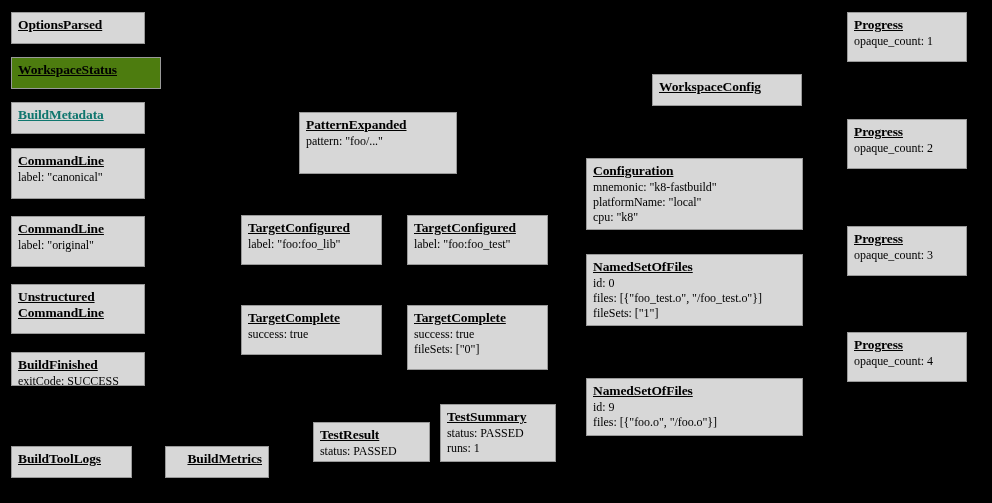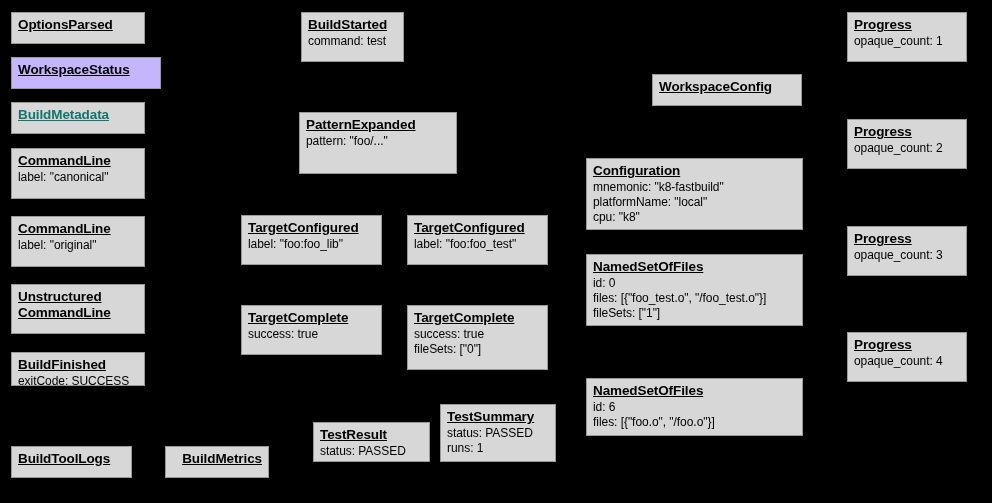--- a/index.html
+++ b/index.html
@@ -40,25 +40,25 @@
     margin-top: 1px;
     letter-spacing: -0.05px;
   }
   .node-props:empty {
     display: none;
   }
 </style>
 </head>
 <body>
 
-<div id="canvas" style="width: 992px; height: 503px; background: rgb(0, 0, 0);">
+<div id="canvas" style="width: 992px; height: 503px; background: rgb(0, 0, 0); font-family: Liberation Serif, serif;">
     <div class="node" style="left: 11px; top: 12px; width: 134px; height: 32px; background: rgb(215, 215, 215); border-color: rgb(154, 154, 154); color: rgb(0, 0, 0);">
       <div class="node-title">OptionsParsed</div>
     </div>
-    <div class="node" style="left: 11px; top: 57px; width: 150px; height: 32px; background: #c4b5fd; border-color: rgb(154, 154, 154); color: rgb(0, 0, 0);">
+    <div class="node" style="left: 11px; top: 57px; width: 150px; height: 32px; background: #4d7c0f; border-color: rgb(154, 154, 154); color: rgb(0, 0, 0);">
       <div class="node-title">WorkspaceStatus</div>
     </div>
     <div class="node" style="left: 11px; top: 102px; width: 134px; height: 32px; background: rgb(215, 215, 215); border-color: rgb(154, 154, 154); color: #0f766e;">
       <div class="node-title">BuildMetadata</div>
     </div>
     <div class="node" style="left: 11px; top: 148px; width: 134px; height: 51px; background: rgb(215, 215, 215); border-color: rgb(154, 154, 154); color: rgb(0, 0, 0);">
       <div class="node-title">CommandLine</div>
       <div class="node-props">label: "canonical"</div>
     </div>
     <div class="node" style="left: 11px; top: 216px; width: 134px; height: 51px; background: rgb(215, 215, 215); border-color: rgb(154, 154, 154); color: rgb(0, 0, 0);">
@@ -71,24 +71,20 @@
     </div>
     <div class="node" style="left: 11px; top: 352px; width: 134px; height: 34px; background: rgb(215, 215, 215); border-color: rgb(154, 154, 154); color: rgb(0, 0, 0);">
       <div class="node-title">BuildFinished</div>
       <div class="node-props">exitCode: SUCCESS</div>
     </div>
     <div class="node" style="left: 11px; top: 446px; width: 121px; height: 32px; background: rgb(215, 215, 215); border-color: rgb(154, 154, 154); color: rgb(0, 0, 0);">
       <div class="node-title">BuildToolLogs</div>
     </div>
     <div class="node" style="left: 165px; top: 446px; width: 104px; height: 32px; background: rgb(215, 215, 215); border-color: rgb(154, 154, 154); color: rgb(0, 0, 0); text-align: right;">
       <div class="node-title">BuildMetrics</div>
-    </div>
-    <div class="node" style="left: 301px; top: 12px; width: 103px; height: 50px; background: rgb(215, 215, 215); border-color: rgb(154, 154, 154); color: rgb(0, 0, 0);">
-      <div class="node-title">BuildStarted</div>
-      <div class="node-props">command: test</div>
     </div>
     <div class="node" style="left: 299px; top: 112px; width: 158px; height: 62px; background: rgb(215, 215, 215); border-color: rgb(154, 154, 154); color: rgb(0, 0, 0);">
       <div class="node-title">PatternExpanded</div>
       <div class="node-props">pattern: "foo/..."</div>
     </div>
     <div class="node" style="left: 241px; top: 215px; width: 141px; height: 50px; background: rgb(215, 215, 215); border-color: rgb(154, 154, 154); color: rgb(0, 0, 0);">
       <div class="node-title">TargetConfigured</div>
       <div class="node-props">label: "foo:foo_lib"</div>
     </div>
     <div class="node" style="left: 407px; top: 215px; width: 141px; height: 50px; background: rgb(215, 215, 215); border-color: rgb(154, 154, 154); color: rgb(0, 0, 0);">
@@ -123,21 +119,21 @@
 cpu: "k8"</div>
     </div>
     <div class="node" style="left: 586px; top: 254px; width: 217px; height: 72px; background: rgb(215, 215, 215); border-color: rgb(154, 154, 154); color: rgb(0, 0, 0);">
       <div class="node-title">NamedSetOfFiles</div>
       <div class="node-props">id: 0
 files: [{"foo_test.o", "/foo_test.o"}]
 fileSets: ["1"]</div>
     </div>
     <div class="node" style="left: 586px; top: 378px; width: 217px; height: 58px; background: rgb(215, 215, 215); border-color: rgb(154, 154, 154); color: rgb(0, 0, 0);">
       <div class="node-title">NamedSetOfFiles</div>
-      <div class="node-props">id: 6
+      <div class="node-props">id: 9
 files: [{"foo.o", "/foo.o"}]</div>
     </div>
     <div class="node" style="left: 847px; top: 12px; width: 120px; height: 50px; background: rgb(215, 215, 215); border-color: rgb(154, 154, 154); color: rgb(0, 0, 0);">
       <div class="node-title">Progress</div>
       <div class="node-props">opaque_count: 1</div>
     </div>
     <div class="node" style="left: 847px; top: 119px; width: 120px; height: 50px; background: rgb(215, 215, 215); border-color: rgb(154, 154, 154); color: rgb(0, 0, 0);">
       <div class="node-title">Progress</div>
       <div class="node-props">opaque_count: 2</div>
     </div>

